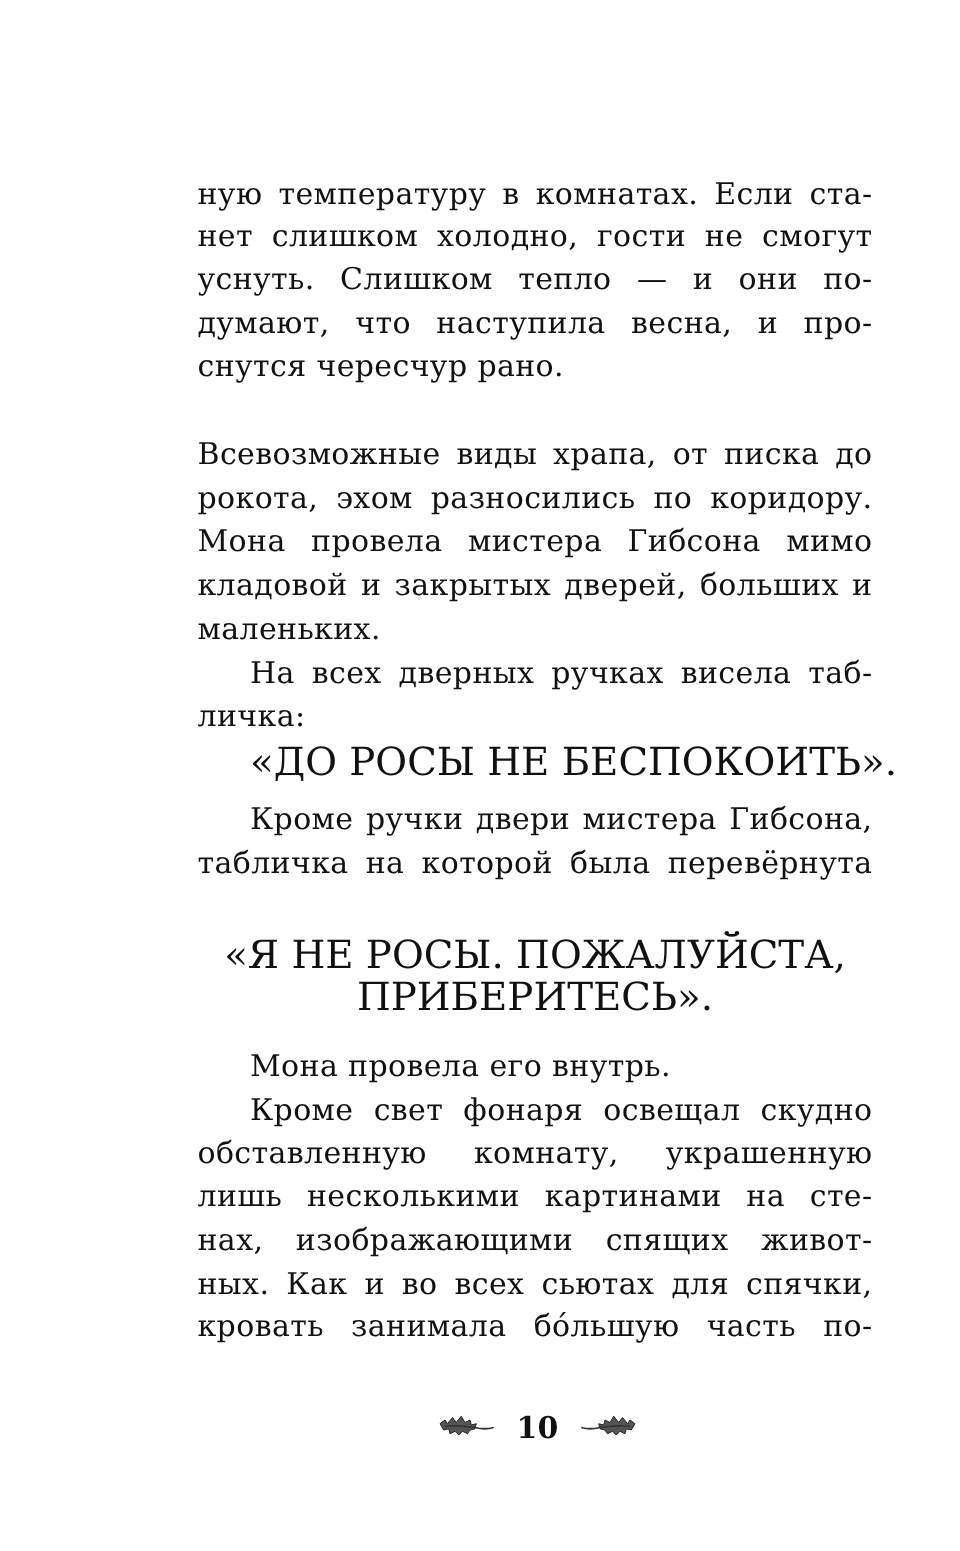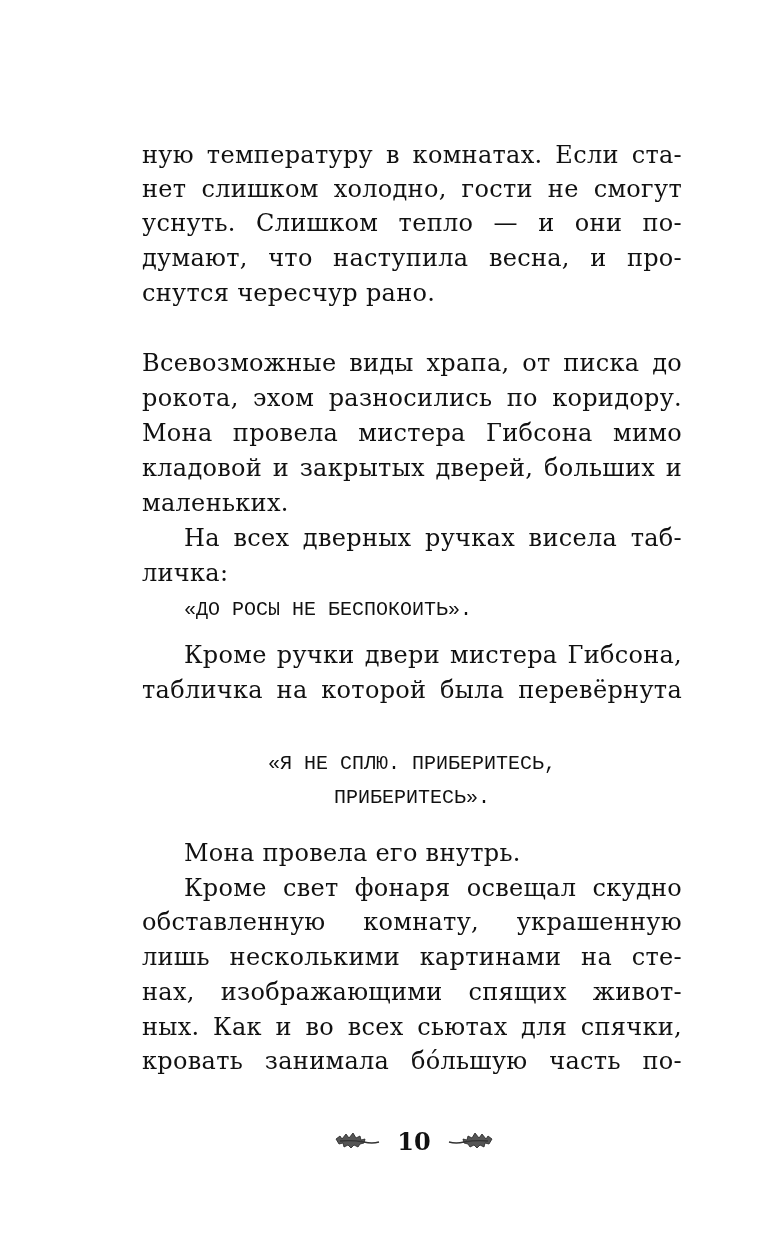--- a/index.html
+++ b/index.html
@@ -1,25 +1,25 @@
 <!DOCTYPE html>
 <html><head>
   <meta charset="utf-8">
   <style>
     html, body { margin: 0; padding: 0; background: #ffffff; }
     body { width: 768px; height: 1241px; position: relative; overflow: hidden;
            font-family: "DejaVu Serif", "Liberation Serif", serif; color: #111; }
-    .page { position: absolute; left: 0; top: 0; width: 612px; height: 1241px; }
+    .page { position: absolute; left: 16px; top: 0; width: 612px; height: 1241px; }
     .line { position: absolute; left: 142px; width: 540px; height: 34px;
             font-size: 24px; line-height: 34px; white-space: nowrap;
             text-align: justify; text-align-last: justify; letter-spacing: 0.3px; }
     .line.last { text-align-last: left; }
     .line.indent { left: 184px; width: 498px; }
-    .sign { position: absolute; left: 142px; width: 540px; font-size: 20px; line-height: 34px;
-            text-align: center; white-space: nowrap; font-family: Liberation Mono, monospace; }
+    .sign { position: absolute; left: 142px; width: 540px; font-size: 31px; line-height: 34px;
+            text-align: center; white-space: nowrap; }
     .sign.indent-left { left: 184px; text-align: left; }
     .folio { position: absolute; left: 334px; top: 1124px; width: 160px; height: 34px;
              display: flex; align-items: center; justify-content: space-between; gap: 8px; }
     .folio-num { font-size: 24px; font-weight: bold; }
     .leaf { width: 46px; height: 22px; }
   </style>
 </head>
 <body>
 
 <div class="page">
@@ -37,21 +37,21 @@
   <div class="line last" style="top:486px">маленьких.</div>
 
   <div class="line indent" style="top:521px">На всех дверных ручках висела таб-</div>
   <div class="line last" style="top:556px">личка:</div>
 
   <div class="sign indent-left" style="top:593px">«ДО РОСЫ НЕ БЕСПОКОИТЬ».</div>
 
   <div class="line indent" style="top:638px">Кроме ручки двери мистера Гибсона,</div>
   <div class="line" style="top:673px">табличка на которой была перевёрнута</div>
 
-  <div class="sign" style="top:747px">«Я НЕ СПЛЮ. ПРИБЕРИТЕСЬ,</div>
+  <div class="sign" style="top:747px">«Я НЕ РОСЫ. ПОЖАЛУЙСТА,</div>
   <div class="sign" style="top:781px">ПРИБЕРИТЕСЬ».</div>
 
   <div class="line indent last" style="top:836px">Мона провела его внутрь.</div>
 
   <div class="line indent" style="top:871px">Кроме свет фонаря освещал скудно</div>
   <div class="line" style="top:905px">обставленную комнату, украшенную</div>
   <div class="line" style="top:940px">лишь несколькими картинами на сте-</div>
   <div class="line" style="top:975px">нах, изображающими спящих живот-</div>
   <div class="line" style="top:1010px">ных. Как и во всех сьютах для спячки,</div>
   <div class="line" style="top:1044px">кровать занимала бóльшую часть по-</div>

